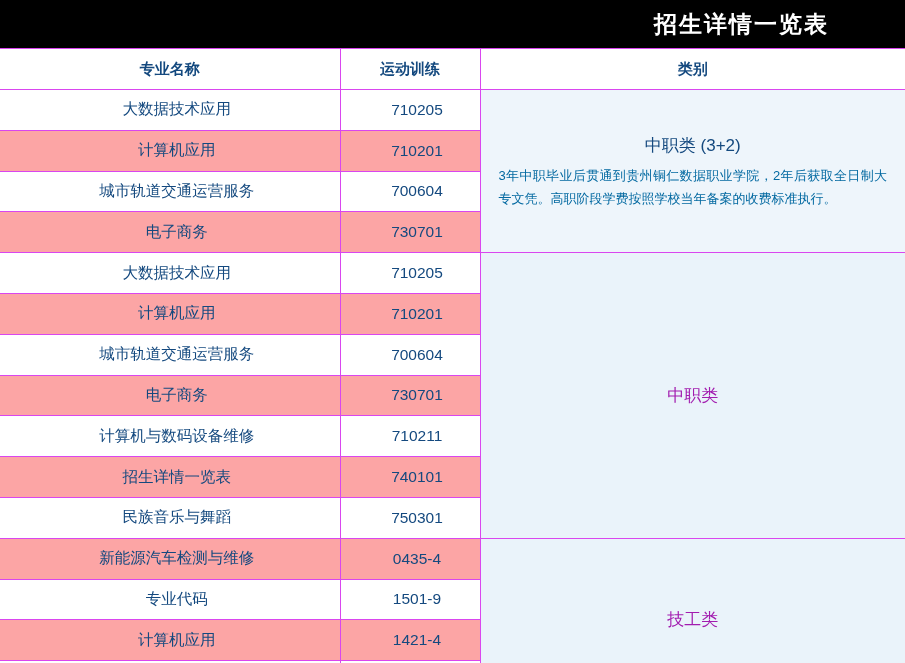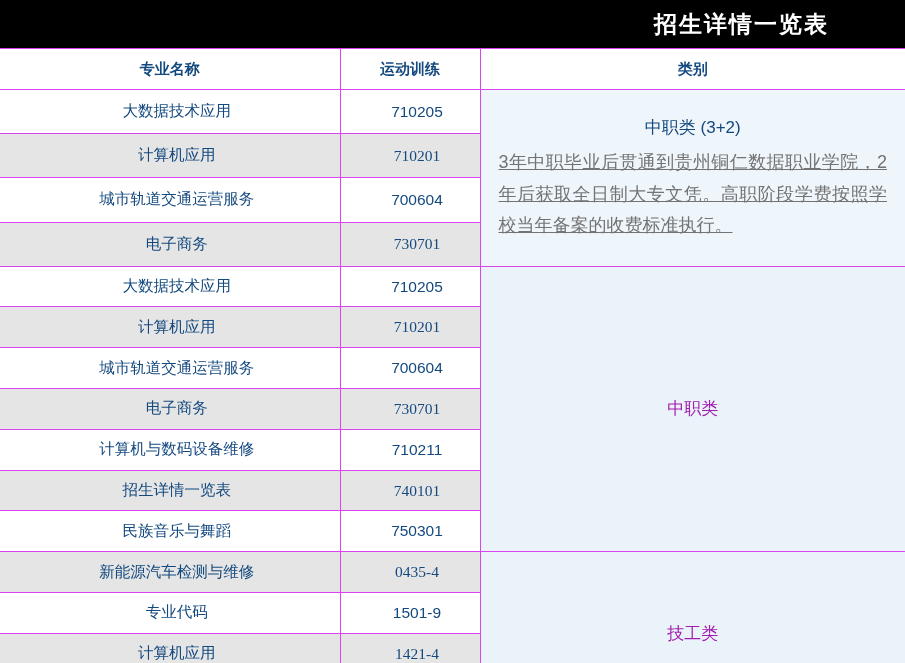--- a/index.html
+++ b/index.html
@@ -71,49 +71,47 @@
   tbody tr td.code {
     font-size: 15.5px;
     padding-left: 15px;
   }
   tbody tr.odd td.name,
   tbody tr.odd td.code {
     background: #ffffff;
   }
   tbody tr.even td.name,
   tbody tr.even td.code {
-    background: #e5e5e5;
-    font-family: Liberation Serif, serif;
+    background: #fca5a5;
   }
   tbody td.name { border-left: none; }
   tbody td.cat { border-right: none; }
 
   td.cat {
     background: #eef5fb;
     padding: 24px 18px;
     line-height: 1.6;
   }
   td.cat.plain {
     background: #eaf3fa;
   }
   .cat-heading {
     font-size: 17px;
     font-weight: normal;
     color: #14497f;
     margin-bottom: 6px;
     display: block;
   }
   .cat-note {
-    font-size: 18px;
-    color: #737373;
+    font-size: 13px;
+    color: #0369a1;
     line-height: 1.75;
     text-align: justify;
     text-align-last: left;
     display: block;
-    text-decoration: underline;
   }
   .cat-single {
     font-size: 17px;
     color: #a21caf;
     display: block;
   }
 </style>
 </head>
 <body>
 

